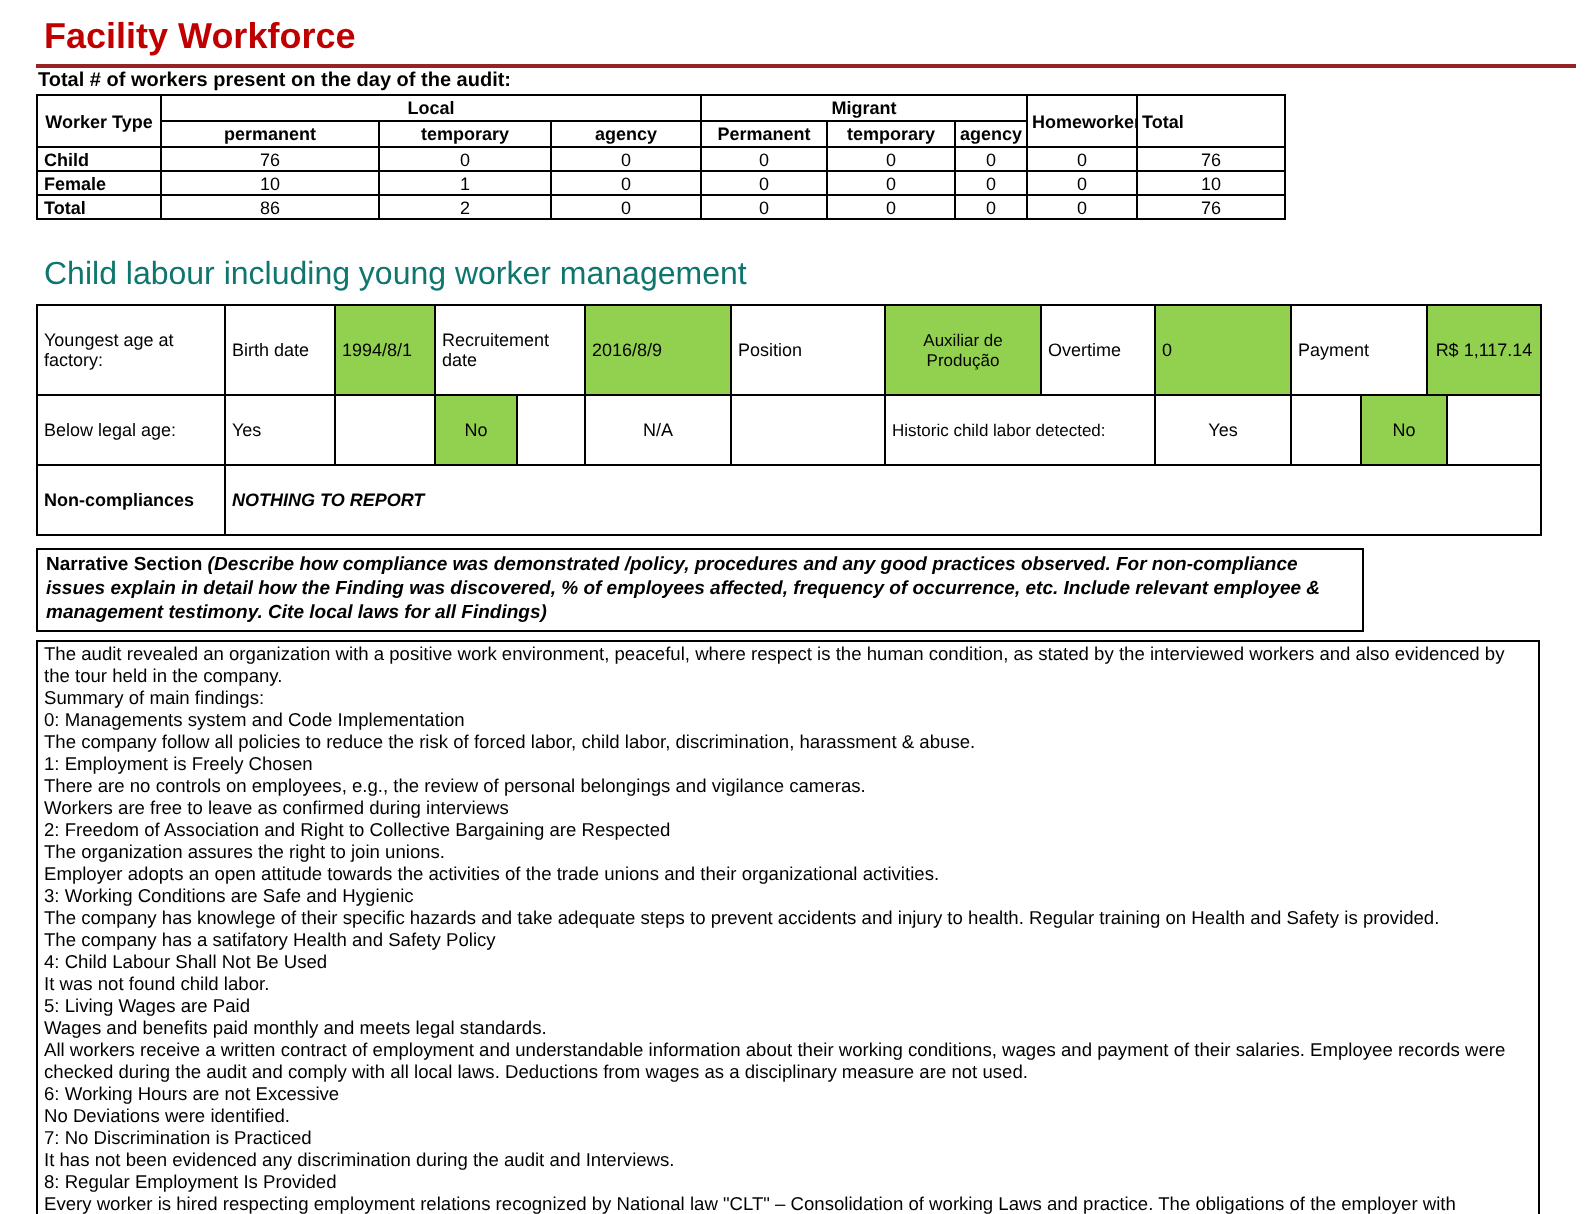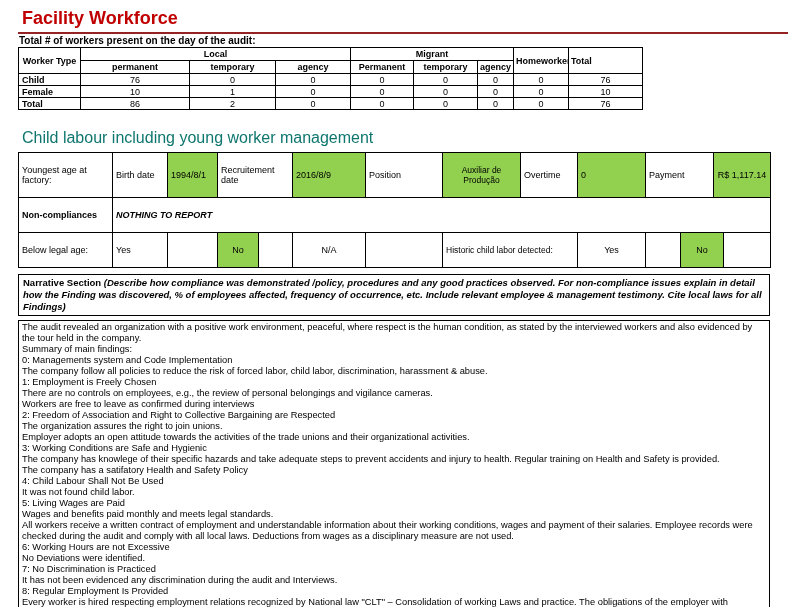--- a/index.html
+++ b/index.html
@@ -62,21 +62,21 @@
   .cl-table td { padding: 12px 3px; vertical-align: middle; }
   .cl-1 { margin-top: 5px; }
   .green { background: #92D050; text-align: center; }
   .tr { text-align: left; }
   .tc { text-align: center; }
   .bold { font-weight: bold; }
   .bi { font-weight: bold; font-style: italic; }
   .small { font-size: 8.5px; line-height: 10px; }
 
   .narrative-head {
-    width: 752px;
+    width: 664px;
     border: 1px solid #000;
     margin-top: 6px;
     padding: 2px 4px;
     font-size: 9.5px;
     line-height: 12px;
   }
   .narrative-head .lead { font-weight: bold; }
   .narrative-head .rest { font-weight: bold; font-style: italic; }
   .narrative-body {
     width: 752px;
@@ -186,33 +186,20 @@
       <td>Birth date</td>
       <td class="green tr">1994/8/1</td>
       <td>Recruitement date</td>
       <td class="green tr">2016/8/9</td>
       <td>Position</td>
       <td class="green small">Auxiliar de Produção</td>
       <td>Overtime</td>
       <td class="green tr">0</td>
       <td>Payment</td>
       <td class="green">R$ 1,117.14</td>
-    </tr>
-  </tbody>
-    </table>
-
-  <table class="cl-table">
-    <colgroup>
-        <col style="width:94px">
-        <col style="width:658px">
-      </colgroup>
-    <tbody>
-        <tr style="height:31px">
-      <td class="bold">Non-compliances</td>
-      <td class="bi">NOTHING TO REPORT</td>
     </tr>
   </tbody>
     </table>
 
   <table class="cl-table">
     <colgroup>
       <col style="width:94px">
         <col style="width:55px">
         <col style="width:50px">
         <col style="width:41px">
@@ -232,20 +219,33 @@
       <td></td>
       <td class="green">No</td>
       <td></td>
       <td class="tc">N/A</td>
       <td></td>
       <td class="small">Historic child labor detected:</td>
       <td class="tc">Yes</td>
       <td></td>
       <td class="green tc">No</td>
       <td></td>
+    </tr>
+  </tbody>
+    </table>
+
+  <table class="cl-table">
+    <colgroup>
+        <col style="width:94px">
+        <col style="width:658px">
+      </colgroup>
+    <tbody>
+        <tr style="height:31px">
+      <td class="bold">Non-compliances</td>
+      <td class="bi">NOTHING TO REPORT</td>
     </tr>
   </tbody>
     </table>
 
   <div class="narrative-head">
     <span class="lead">Narrative Section </span><span class="rest">(Describe how compliance was demonstrated /policy, procedures and any good practices observed.   For non-compliance issues explain in detail how the Finding was discovered, % of employees affected, frequency of occurrence, etc. Include relevant employee &amp; management testimony. Cite local laws for all Findings)</span>
   </div>
 
   <div class="narrative-body">The audit revealed an organization with a positive work environment, peaceful, where respect is the human condition, as stated by the interviewed workers and also evidenced by the tour held in the company.
 Summary of main findings:

